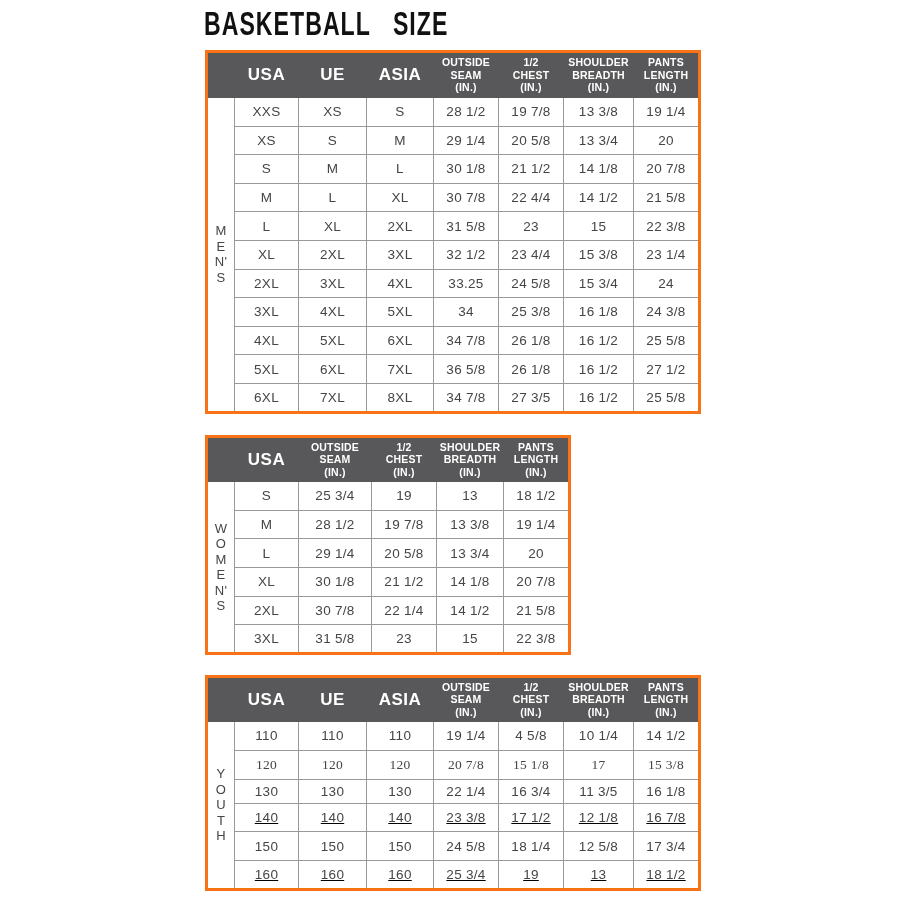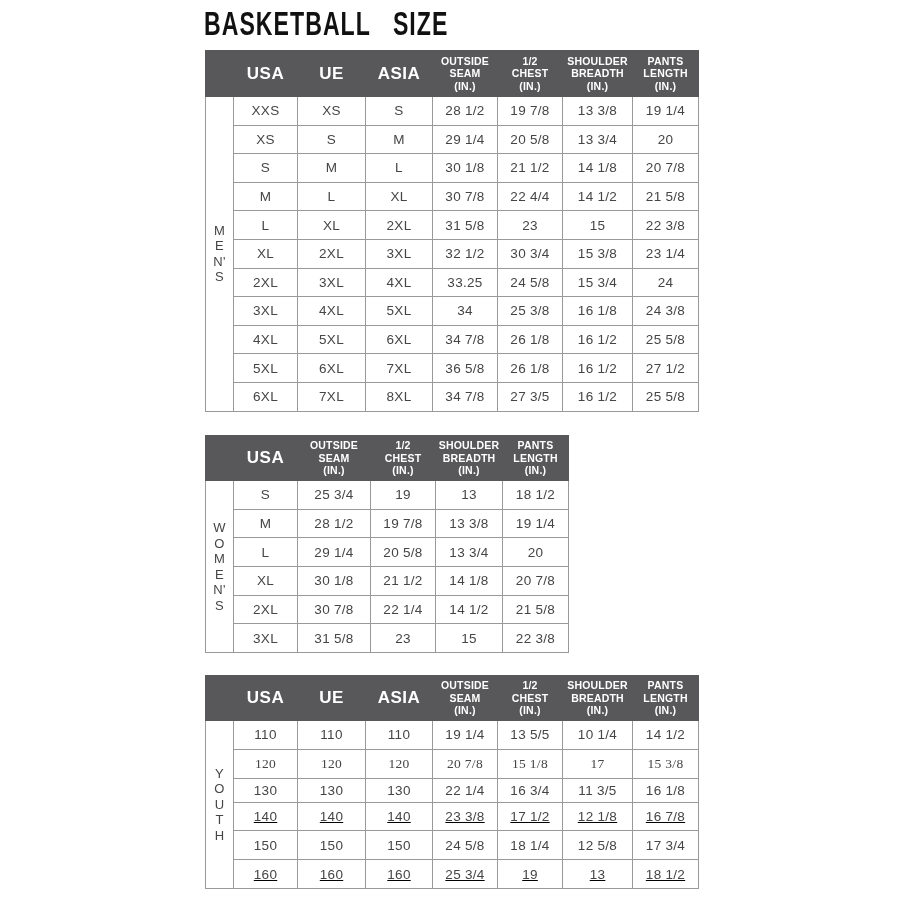--- a/index.html
+++ b/index.html
@@ -30,21 +30,21 @@
     letter-spacing: 1.5px;
     word-spacing: 22px;
     white-space: nowrap;
     transform: scale(0.68, 1.0);
     transform-origin: left top;
   }
   .size-table-wrap { position: absolute; }
   table.sizes {
     border-collapse: collapse;
     table-layout: fixed;
-    border: 1px solid #f97316;
+    border: 3px solid #f97316;
     padding-left: 24px;
   }
   table.sizes thead th {
     background: #58585a;
     color: #ffffff;
     border: 1px solid #58585a;
     padding: 0;
     vertical-align: middle;
     text-align: center;
   }
@@ -174,21 +174,21 @@
               <td>31 5/8</td>
               <td>23</td>
               <td>15</td>
               <td>22 3/8</td>
             </tr>
             <tr style="height: 28.6px;">
               <td>XL</td>
               <td>2XL</td>
               <td>3XL</td>
               <td>32 1/2</td>
-              <td>30 3/4</td>
+              <td>23 4/4</td>
               <td>15 3/8</td>
               <td>23 1/4</td>
             </tr>
             <tr style="height: 28.6px;">
               <td>2XL</td>
               <td>3XL</td>
               <td>4XL</td>
               <td>33.25</td>
               <td>24 5/8</td>
               <td>15 3/4</td>
@@ -369,21 +369,21 @@
                 <div>Y</div>
                 <div>O</div>
                 <div>U</div>
                 <div>T</div>
                 <div>H</div>
               </td>
               <td>110</td>
               <td>110</td>
               <td>110</td>
               <td>19 1/4</td>
-              <td>13 5/5</td>
+              <td>4 5/8</td>
               <td>10 1/4</td>
               <td>14 1/2</td>
             </tr>
             <tr style="height: 28.8px; font-family: Liberation Serif, serif;">
               <td>120</td>
               <td>120</td>
               <td>120</td>
               <td>20 7/8</td>
               <td>15 1/8</td>
               <td>17</td>

